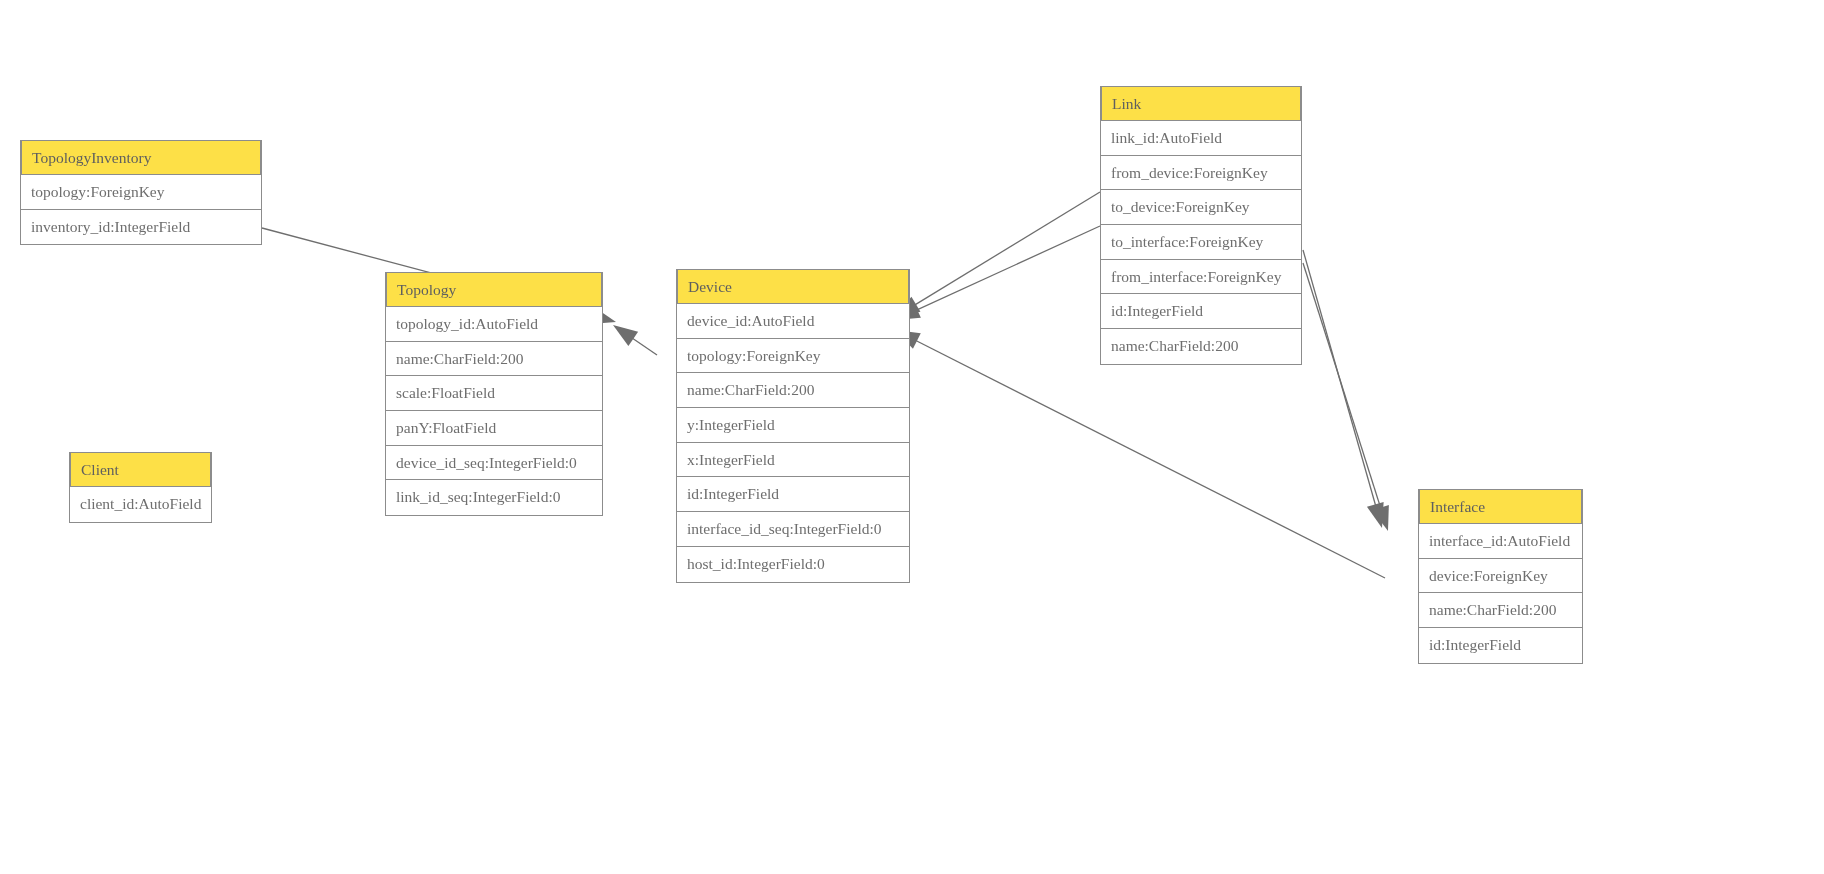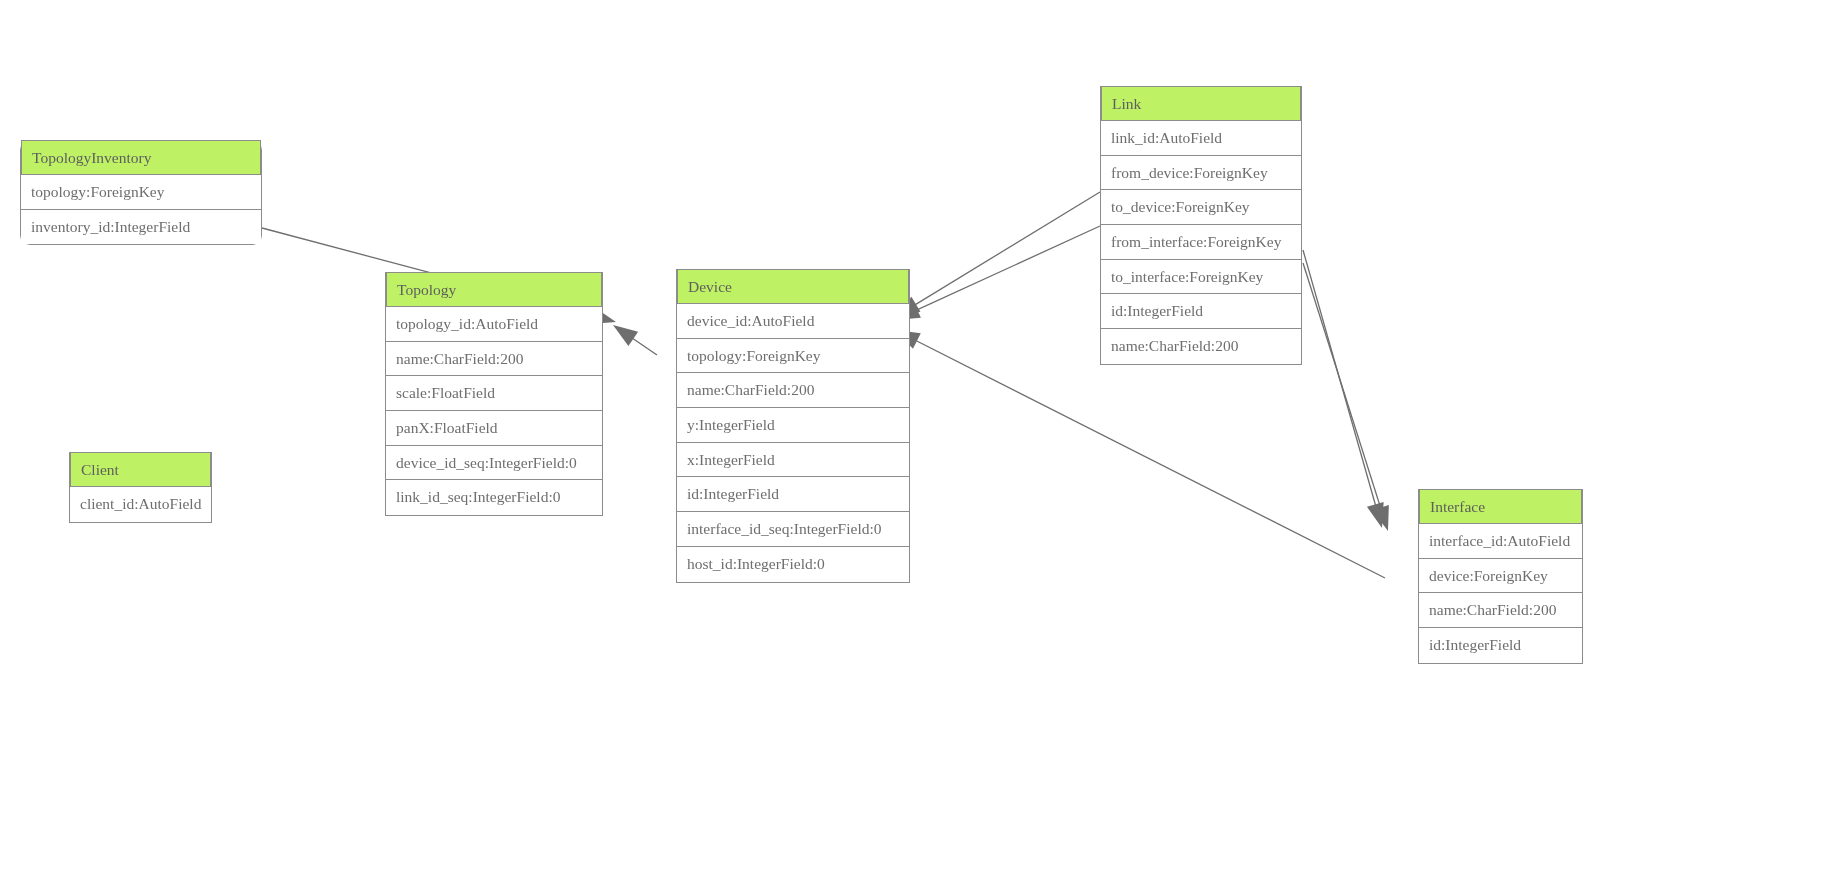--- a/index.html
+++ b/index.html
@@ -17,21 +17,21 @@
   .entity{
     position:absolute;
     box-sizing:border-box;
     background:#ffffff;
     border:1px solid #8c8c8c;
     border-top:none;
     z-index:2;
   }
   .entity-header{
     box-sizing:border-box;
-    background:#bef264;
+    background:#fde047;
     border:1px solid #8c8c8c;
     color:#5f5f5f;
     font-size:15.5px;
     line-height:33px;
     height:35px;
     padding:0 0 0 10px;
     white-space:nowrap;
     overflow:hidden;
   }
   .entity-field{
@@ -61,56 +61,56 @@
       <polygon points="895,317 911.4139162739539,296.8360878659018 920.4419407893307,311.6420480711198" fill="#6e6e6e"></polygon>
       <line x1="1100" y1="226" x2="913.1798966223288" y2="311.66385228049313" stroke="#6e6e6e" stroke-width="1.3"></line>
       <polygon points="895,320 913.6669401059555,301.9017860803705 920.8949340288056,317.6649643163732" fill="#6e6e6e"></polygon>
       <line x1="1303" y1="250" x2="1376.5330028838655" y2="508.76170635081746" stroke="#6e6e6e" stroke-width="1.3"></line>
       <polygon points="1382,528 1366.9593124621722,506.79203643936 1383.6401912398965,502.05178671475494" fill="#6e6e6e"></polygon>
       <line x1="1303" y1="263" x2="1381.9535463061388" y2="511.93588717700214" stroke="#6e6e6e" stroke-width="1.3"></line>
       <polygon points="1388,531 1372.3246546268128,510.25672283771684 1388.8545070557363,505.0140457613792" fill="#6e6e6e"></polygon>
       <line x1="1385" y1="578" x2="912.8446291651738" y2="339.03156741421043" stroke="#6e6e6e" stroke-width="1.3"></line>
       <polygon points="895,330 920.7855241208885,333.33267847400236 912.9545551193477,348.8051575496273" fill="#6e6e6e"></polygon>
     </svg>
-<div class="entity" style="left: 20px; top: 140px; width: 242px; border-radius: 10px;">
+<div class="entity" style="left: 20px; top: 140px; width: 242px;">
       <div class="entity-header">TopologyInventory</div>
       <div class="entity-field">topology:ForeignKey</div>
       <div class="entity-field">inventory_id:IntegerField</div>
     </div>
     <div class="entity" style="left: 69px; top: 452px; width: 143px;">
       <div class="entity-header">Client</div>
       <div class="entity-field">client_id:AutoField</div>
     </div>
     <div class="entity" style="left: 385px; top: 272px; width: 218px;">
       <div class="entity-header">Topology</div>
       <div class="entity-field">topology_id:AutoField</div>
       <div class="entity-field">name:CharField:200</div>
       <div class="entity-field">scale:FloatField</div>
-      <div class="entity-field">panX:FloatField</div>
+      <div class="entity-field">panY:FloatField</div>
       <div class="entity-field">device_id_seq:IntegerField:0</div>
       <div class="entity-field">link_id_seq:IntegerField:0</div>
     </div>
     <div class="entity" style="left: 657px; top: 269px; width: 234px; margin-left: 19px;">
       <div class="entity-header">Device</div>
       <div class="entity-field">device_id:AutoField</div>
       <div class="entity-field">topology:ForeignKey</div>
       <div class="entity-field">name:CharField:200</div>
       <div class="entity-field">y:IntegerField</div>
       <div class="entity-field">x:IntegerField</div>
       <div class="entity-field">id:IntegerField</div>
       <div class="entity-field">interface_id_seq:IntegerField:0</div>
       <div class="entity-field">host_id:IntegerField:0</div>
     </div>
     <div class="entity" style="left: 1100px; top: 86px; width: 202px;">
       <div class="entity-header">Link</div>
       <div class="entity-field">link_id:AutoField</div>
       <div class="entity-field">from_device:ForeignKey</div>
       <div class="entity-field">to_device:ForeignKey</div>
+      <div class="entity-field">to_interface:ForeignKey</div>
       <div class="entity-field">from_interface:ForeignKey</div>
-      <div class="entity-field">to_interface:ForeignKey</div>
       <div class="entity-field">id:IntegerField</div>
       <div class="entity-field">name:CharField:200</div>
     </div>
     <div class="entity" style="left: 1385px; top: 489px; width: 165px; margin-left: 33px;">
       <div class="entity-header">Interface</div>
       <div class="entity-field">interface_id:AutoField</div>
       <div class="entity-field">device:ForeignKey</div>
       <div class="entity-field">name:CharField:200</div>
       <div class="entity-field">id:IntegerField</div>
     </div>

